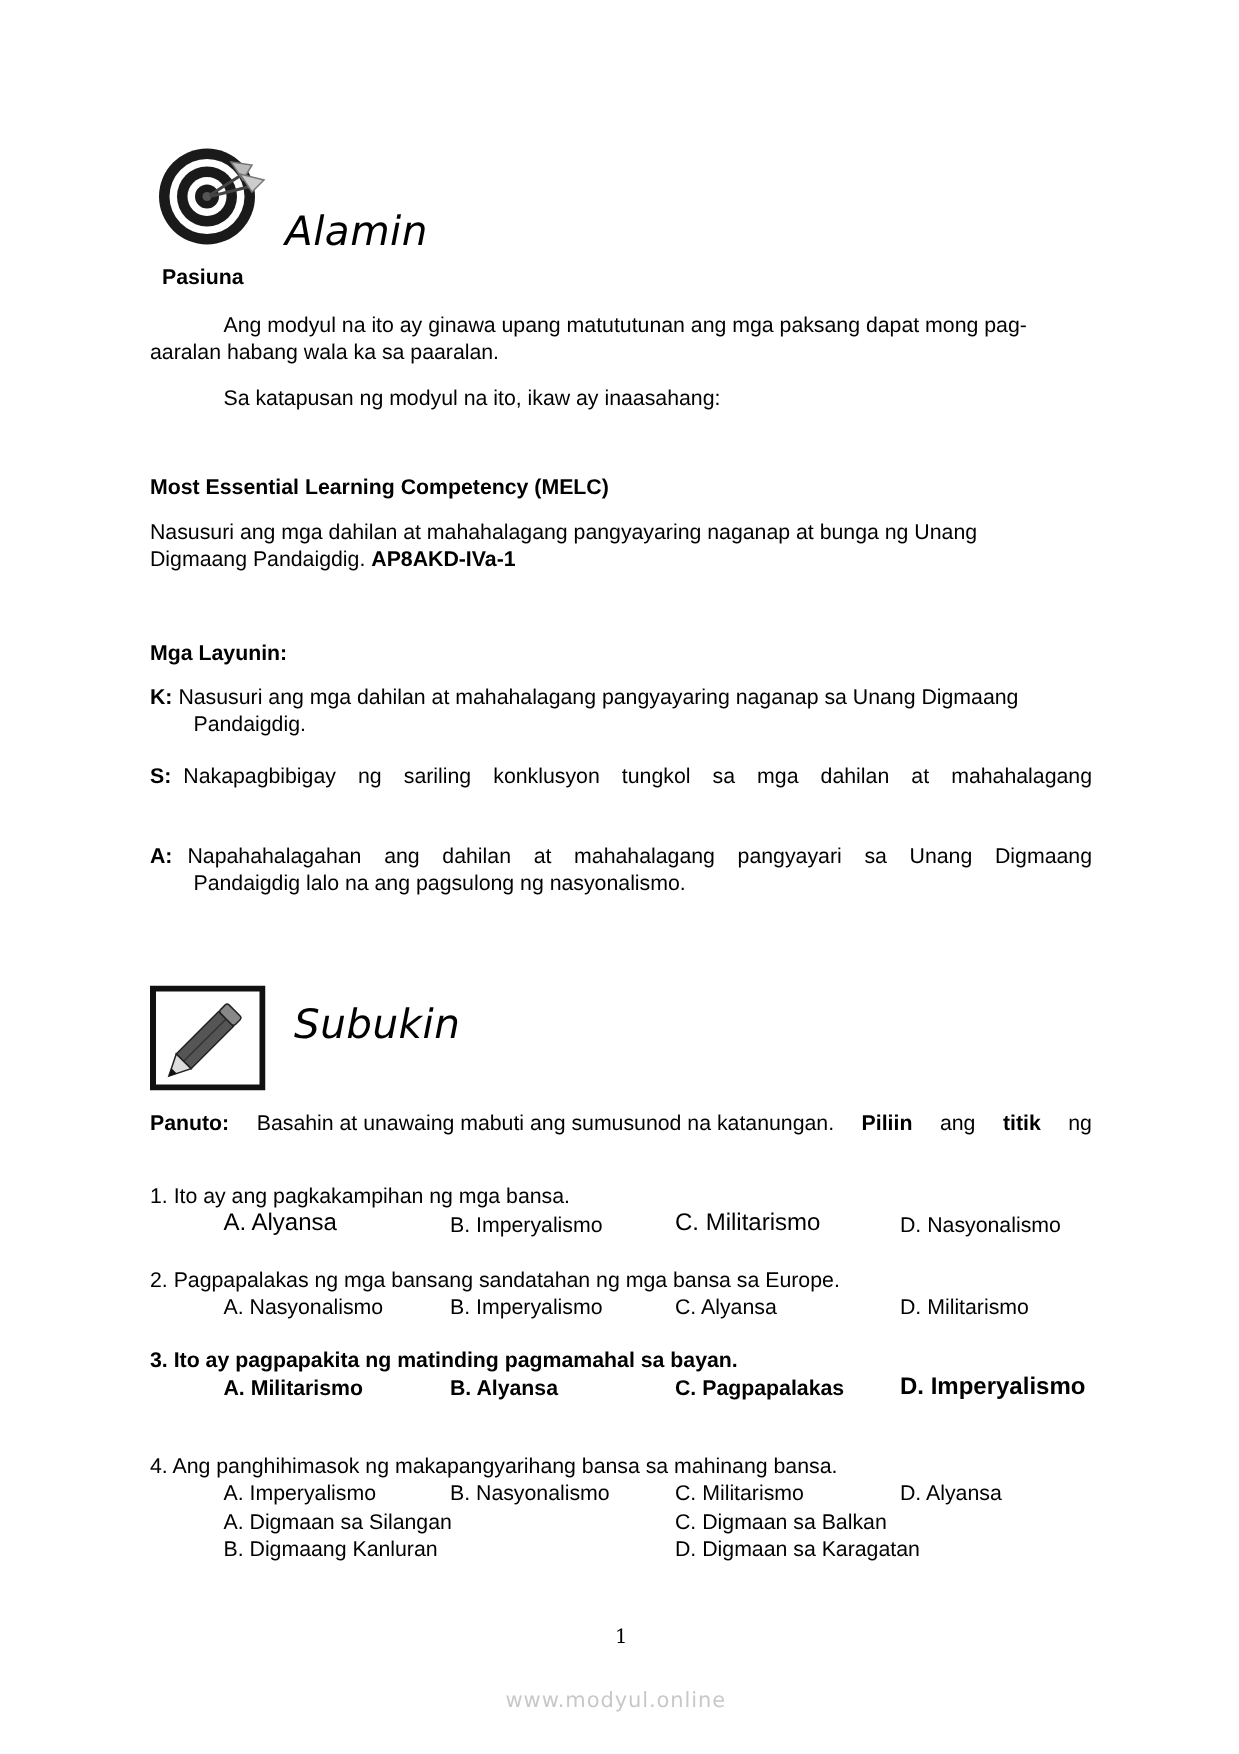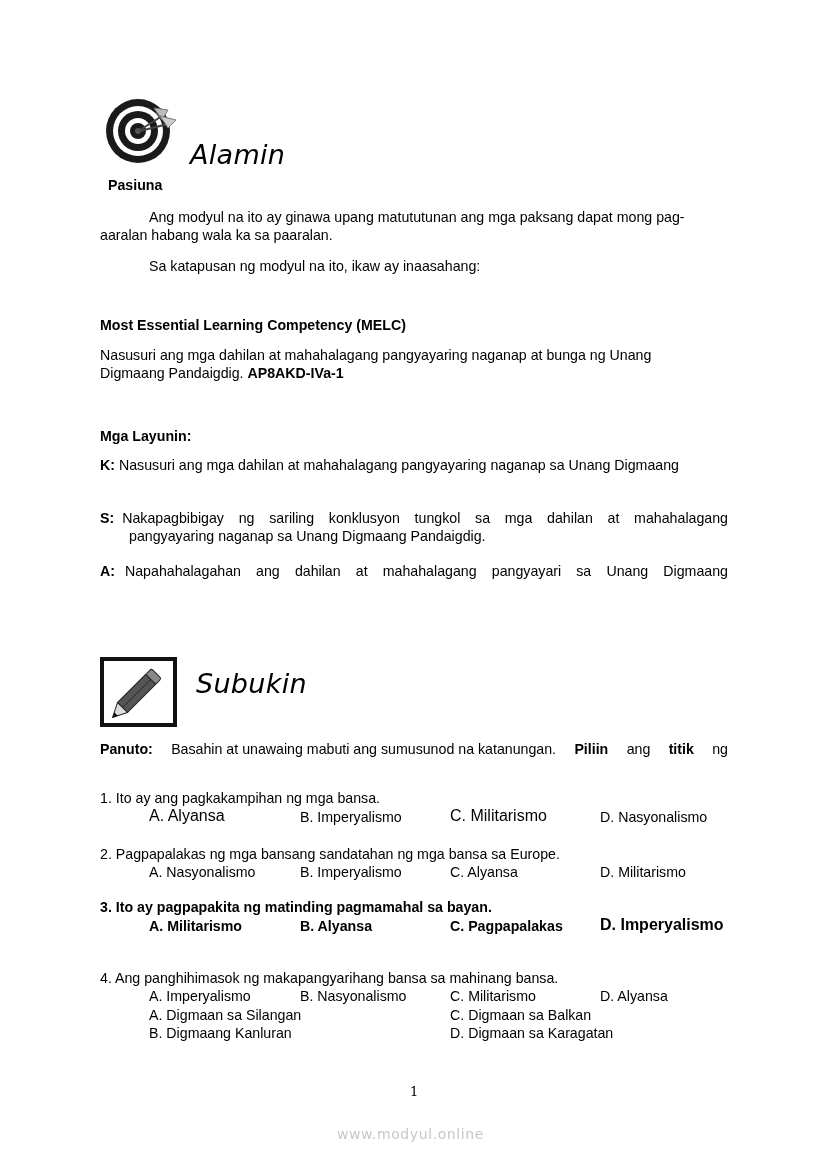--- a/index.html
+++ b/index.html
@@ -41,35 +41,36 @@
 <div class="abs t" style="left:100px;top:346px;">Nasusuri ang mga dahilan at mahahalagang pangyayaring naganap at bunga ng Unang</div>
 <div class="abs t" style="left:100px;top:364px;">
   <span>Digmaang Pandaigdig.</span>
   <span class="b">AP8AKD-IVa-1</span>
 </div>
 
 <div class="abs t b" style="left:100px;top:427px;">Mga Layunin:</div>
 
 <div class="abs" style="left:100px;top:456px;width:628px;">
   <div class="t" style="white-space:nowrap;"><span class="b">K:</span> <span>Nasusuri ang mga dahilan at mahahalagang pangyayaring naganap sa Unang Digmaang</span></div>
+  <div class="t" style="padding-left:29px;">Pandaigdig.</div>
 </div>
 
 <div class="abs" style="left:100px;top:509px;width:628px;">
   <div class="t just" style="display:flex;">
       <span class="b" style="margin-right:8px;">S:</span>
       <span class="just" style="flex:1;">Nakapagbibigay ng sariling konklusyon tungkol sa mga dahilan at mahahalagang</span>
     </div>
-  <div class="t" style="padding-left:29px;">pangyayaring naganap sa Unang Digmaang Pandaigdig.</div>
 </div>
 
 <div class="abs" style="left:100px;top:562px;width:628px;">
   <div class="t just" style="display:flex;">
       <span class="b" style="margin-right:10px;">A:</span>
       <span class="just" style="flex:1;">Napahahalagahan ang dahilan at mahahalagang pangyayari sa Unang Digmaang</span>
     </div>
+  <div class="t" style="padding-left:29px;">Pandaigdig lalo na ang pagsulong ng nasyonalismo.</div>
 </div>
 
 <div class="abs" style="left:100px;top:657px;width:77px;height:70px;">
   <svg width="77" height="70" viewBox="0 0 77 70">
     <rect x="2" y="2" width="73" height="66" fill="#fff" stroke="#111" stroke-width="4"></rect>
     <g transform="translate(38 35) rotate(-45)">
       <rect x="-22" y="-7" width="40" height="14" fill="#555" stroke="#222" stroke-width="1"></rect>
       <line x1="-22" y1="0" x2="18" y2="0" stroke="#333" stroke-width="1"></line>
       <rect x="18" y="-7" width="8" height="14" rx="2" fill="#888" stroke="#222" stroke-width="1"></rect>
       <path d="M-22 -7 L-36 0 L-22 7 Z" fill="#ddd" stroke="#222" stroke-width="1"></path>

